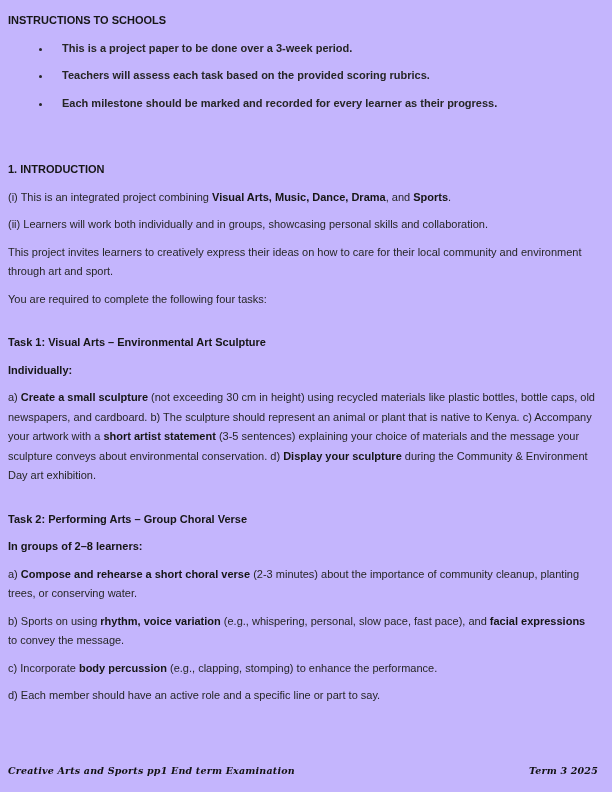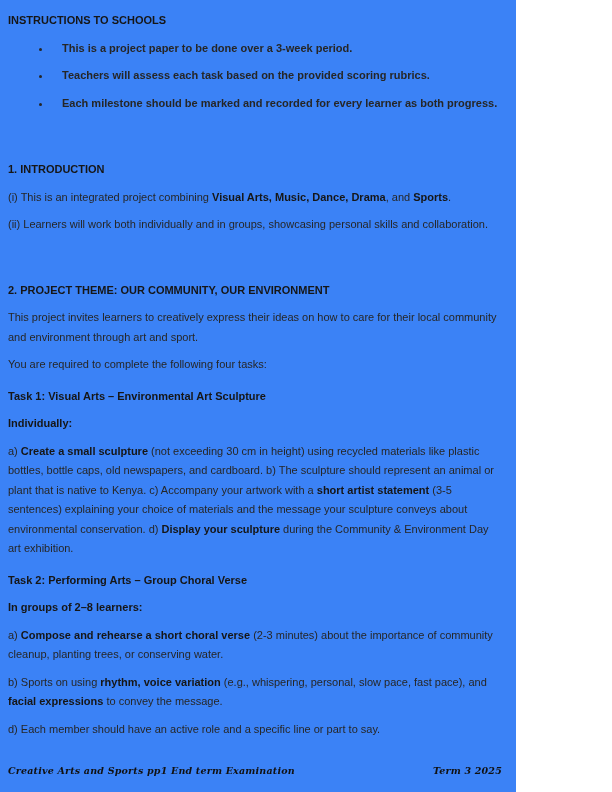--- a/index.html
+++ b/index.html
@@ -1,38 +1,38 @@
 <!DOCTYPE html>
 <html><head>
 <meta charset="utf-8">
 <title>Document</title>
 <style>
   html,body { margin:0; padding:0; background:#ffffff; }
   .page {
     position:relative;
-    width:516px; height:792px;
+    width:612px; height:792px;
     box-sizing:border-box;
     padding:11px 16px 0 8px;
-    background:#3b82f6;
+    background:#c4b5fd;
     font-family:"Liberation Sans", sans-serif;
     font-size:11px;
     line-height:19.5px;
     color:#262626;
     overflow:hidden;
   }
   .h {
     font-size:11px; line-height:19.5px;
     font-weight:700; color:#161616;
     margin:0 0 8px 0;
   }
   p.para { margin:0 0 8px 0; }
   b { font-weight:700; color:#161616; }
   .sec1 { margin-top:47px; }
   .sec2 { margin-top:46px; }
-  .task { margin-top:12px; }
+  .task { margin-top:24px; }
   ul.bullets {
     margin:0 0 8px 0;
     padding-left:44px;
     list-style:disc;
     font-weight:bold;
   }
   ul.bullets li {
     margin:0 0 8px 0;
     padding-left:10px;
   }
@@ -65,50 +65,50 @@
 </head>
 <body>
 
 <div class="page">
 
   <div class="h">INSTRUCTIONS TO SCHOOLS</div>
 
   <ul class="bullets">
     <li>This is a project paper to be done over a 3-week period.</li>
     <li>Teachers will assess each task based on the provided scoring rubrics.</li>
-    <li>Each milestone should be marked and recorded for every learner as both progress.</li>
+    <li>Each milestone should be marked and recorded for every learner as their progress.</li>
   </ul>
 
   <div class="h sec1">1. INTRODUCTION</div>
 
   <p class="para"><span>(i) This is an integrated project combining </span><b>Visual Arts, Music, Dance, Drama</b><span>, and </span><b>Sports</b><span>.</span></p>
 
   <p class="para">(ii) Learners will work both individually and in groups, showcasing personal skills and collaboration.</p>
 
 
-  <div class="h sec2">2. PROJECT THEME: OUR COMMUNITY, OUR ENVIRONMENT</div>
 
   <p class="para">This project invites learners to creatively express their ideas on how to care for their local community and environment through art and sport.</p>
 
   <p class="para">You are required to complete the following four tasks:</p>
 
   <div class="h task">Task 1: Visual Arts – Environmental Art Sculpture</div>
 
   <div class="h">Individually:</div>
 
   <p class="para"><span>a) </span><b>Create a small sculpture</b><span> (not exceeding 30 cm in height) using recycled materials like plastic bottles, bottle caps, old newspapers, and cardboard. b) The sculpture should represent an animal or plant that is native to Kenya. c) Accompany your artwork with a </span><b>short artist statement</b><span> (3-5 sentences) explaining your choice of materials and the message your sculpture conveys about environmental conservation. d) </span><b>Display your sculpture</b><span> during the Community &amp; Environment Day art exhibition.</span></p>
 
   <div class="h task">Task 2: Performing Arts – Group Choral Verse</div>
 
   <div class="h">In groups of 2–8 learners:</div>
 
   <p class="para"><span>a) </span><b>Compose and rehearse a short choral verse</b><span> (2-3 minutes) about the importance of community cleanup, planting trees, or conserving water.</span></p>
 
   <p class="para"><span>b) Sports on using </span><b>rhythm, voice variation</b><span> (e.g., whispering, personal, slow pace, fast pace), and </span><b>facial expressions</b><span> to convey the message.</span></p>
 
+  <p class="para"><span>c) Incorporate </span><b>body percussion</b><span> (e.g., clapping, stomping) to enhance the performance.</span></p>
 
   <p class="para">d) Each member should have an active role and a specific line or part to say.</p>
 
   <div class="footer">
     <span class="f-script">Creative Arts and Sports pp1 End term Examination</span>
     <span class="f-script">Term 3 2025</span>
   </div>
 
 </div>
 

